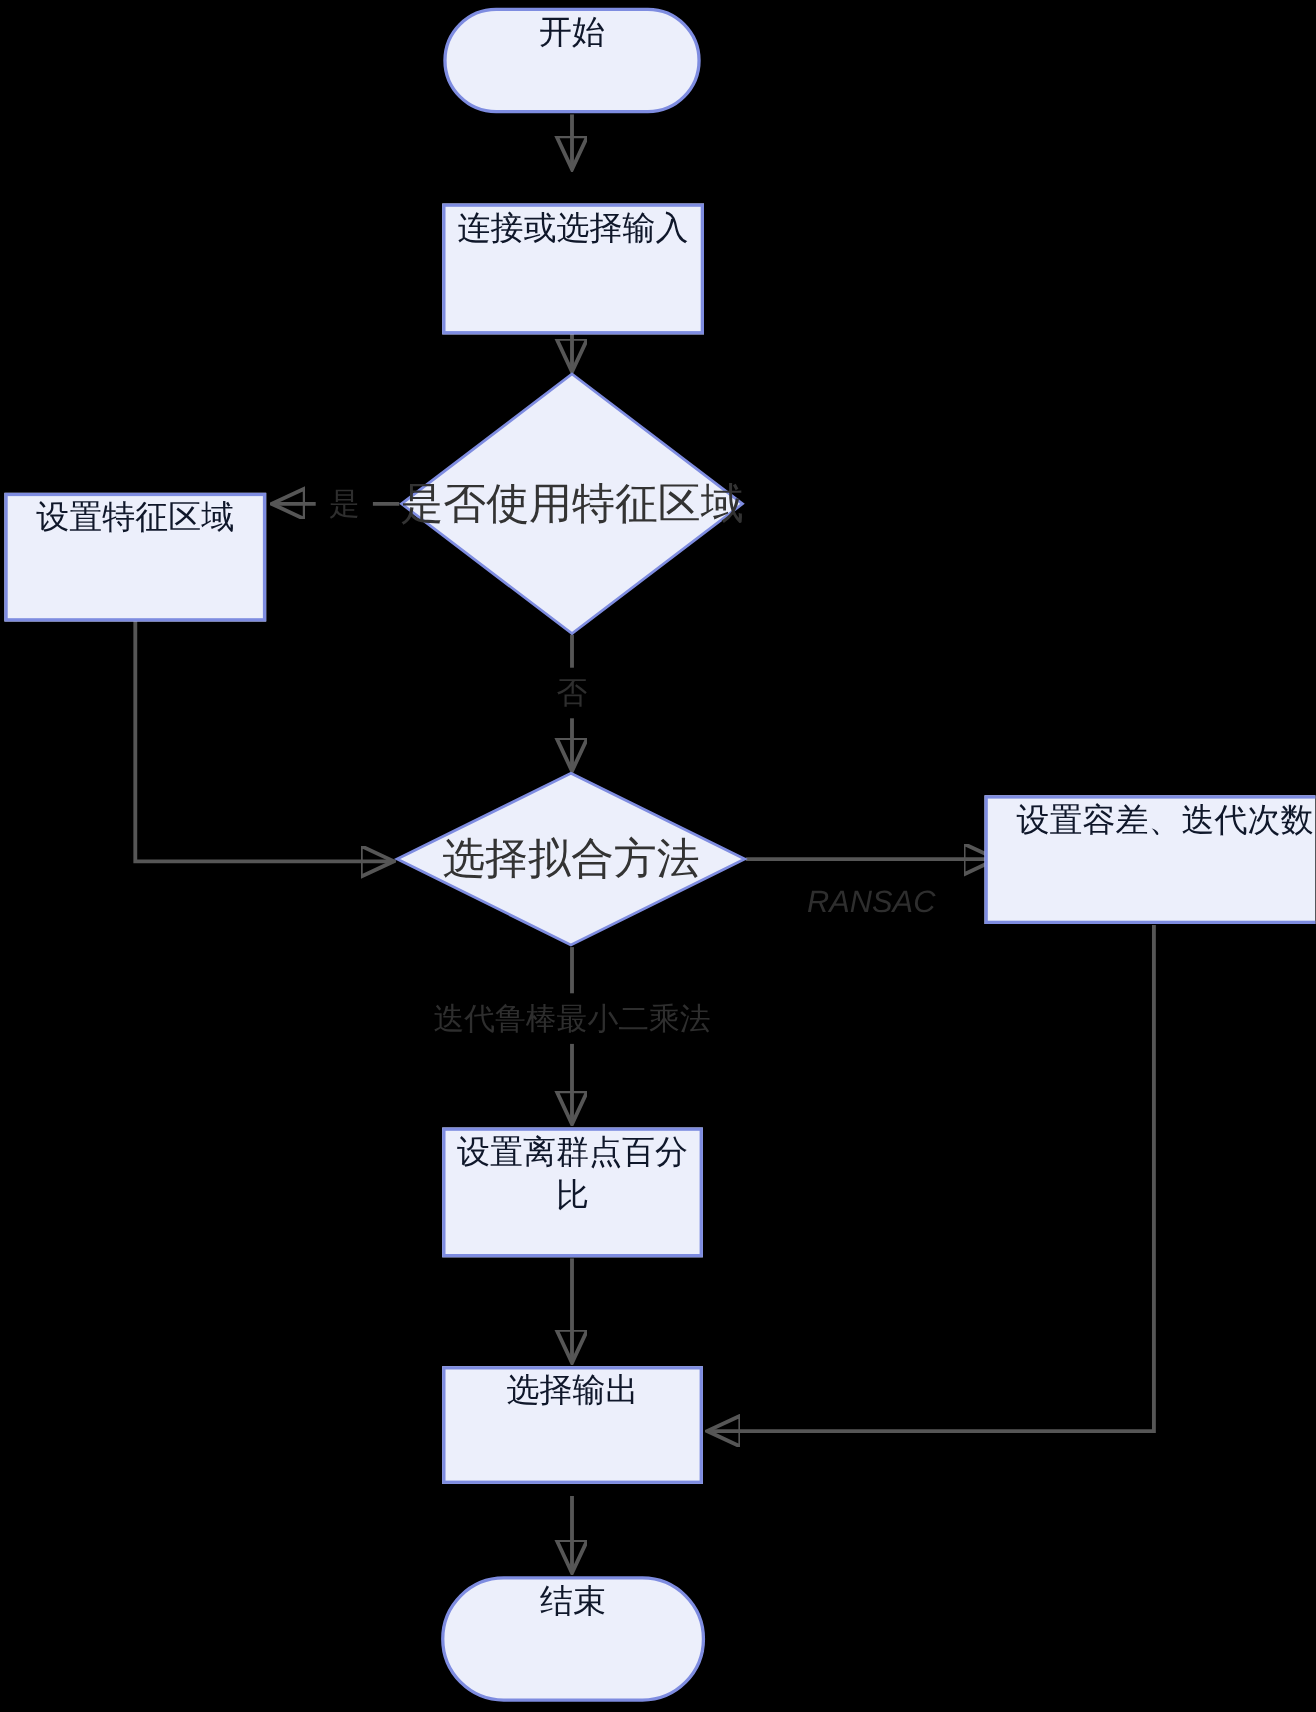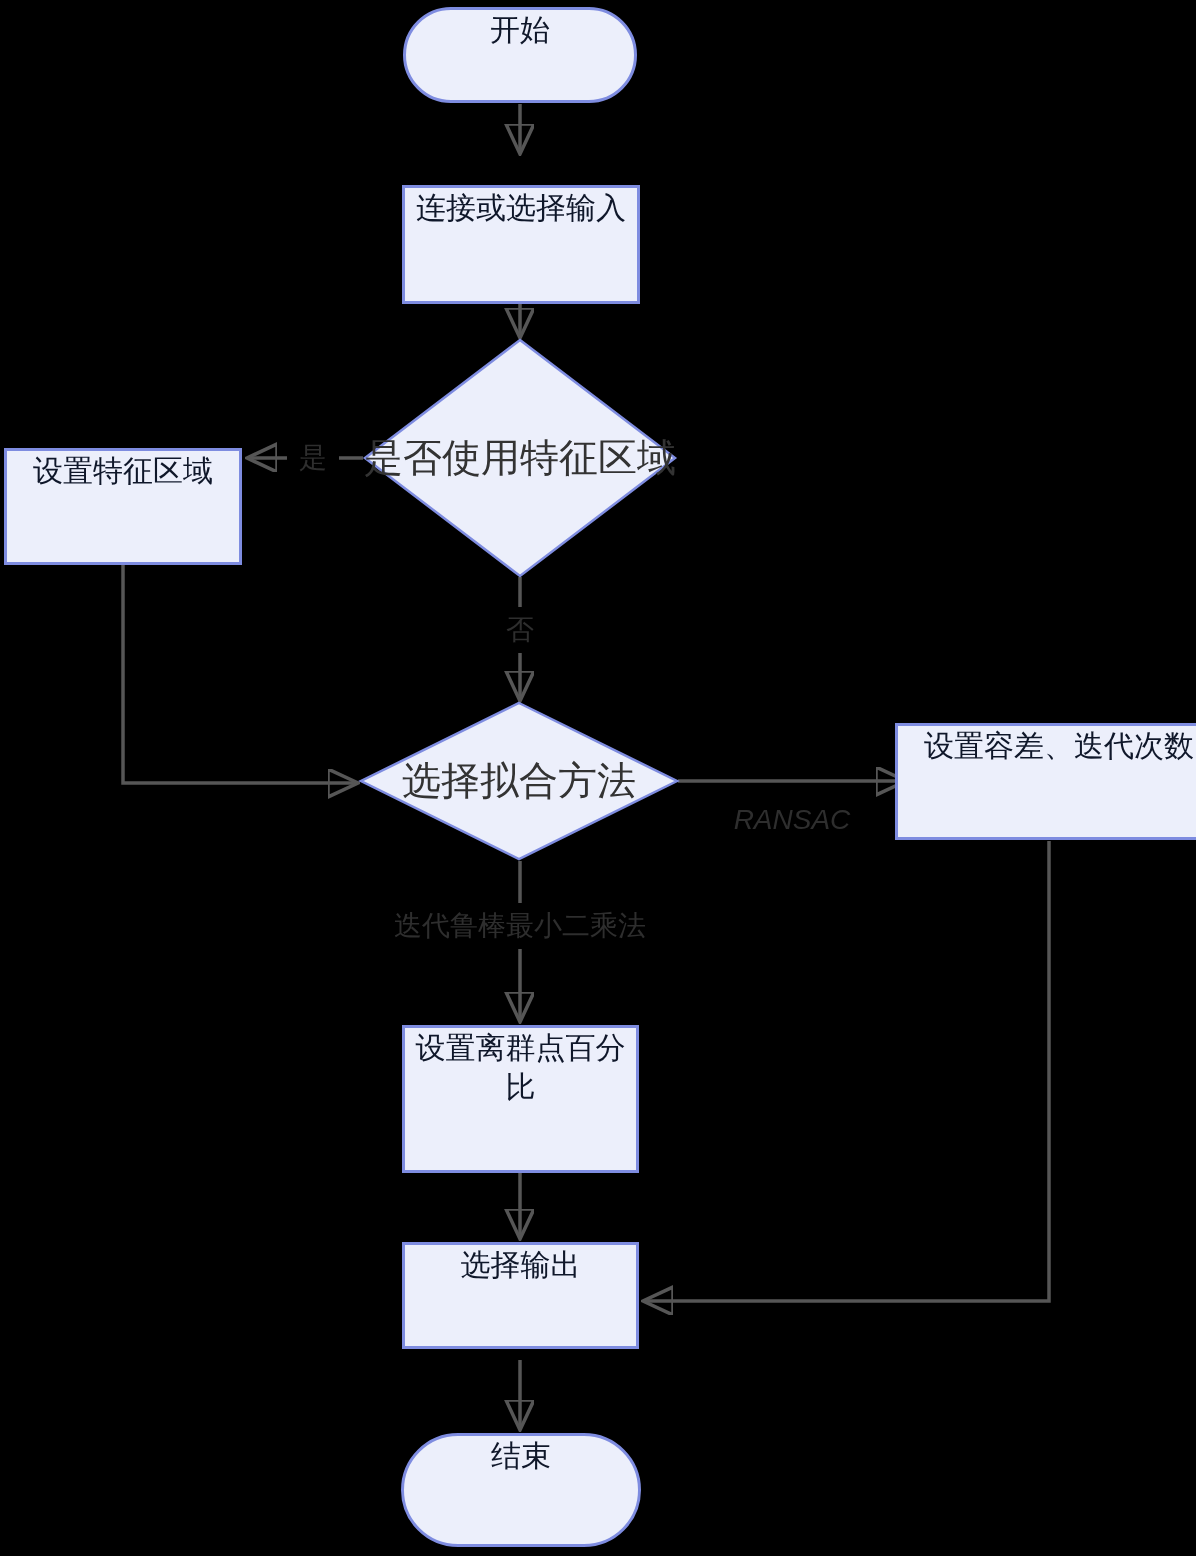--- a/index.html
+++ b/index.html
@@ -21,21 +21,21 @@
     border:3px solid #7E8CE0;
     color:#0f172a;
     font-size:30px;
     text-align:center;
     line-height:1.3;
   }
   .n-start  {left:403px;top:7px;   width:234px;height:96px; border-radius:50px;}
   .n-input  {left:402px;top:157px; width:238px;height:119px;margin-top:28px;}
   .n-setfeat{left:4px;  top:400px; width:238px;height:117px;margin-top:48px;}
   .n-settol {left:875px;top:723px; width:328px;height:117px;margin-left:20px;}
-  .n-outlier{left:402px;top:1025px;width:237px;height:148px;}
+  .n-outlier{left:402px;top:1025px;width:237px;height:118px;}
   .n-output {left:402px;top:1242px;width:237px;height:107px;}
   .n-end    {left:401px;top:1433px;width:240px;height:114px;border-radius:57px;}
 
   .diamond{position:absolute;}
   .n-d1{left:365px;top:340px;width:310px;height:236px;}
   .n-d2{left:361px;top:703px;width:316px;height:156px;}
   .diamond svg{position:absolute;left:0;top:0;width:100%;height:100%;overflow:visible;}
   .diamond polygon{fill:#ECEFFB;stroke:#7E8CE0;stroke-width:2.5;}
   .diamond .dlabel{
     position:absolute;left:0;top:0;right:0;bottom:0;

